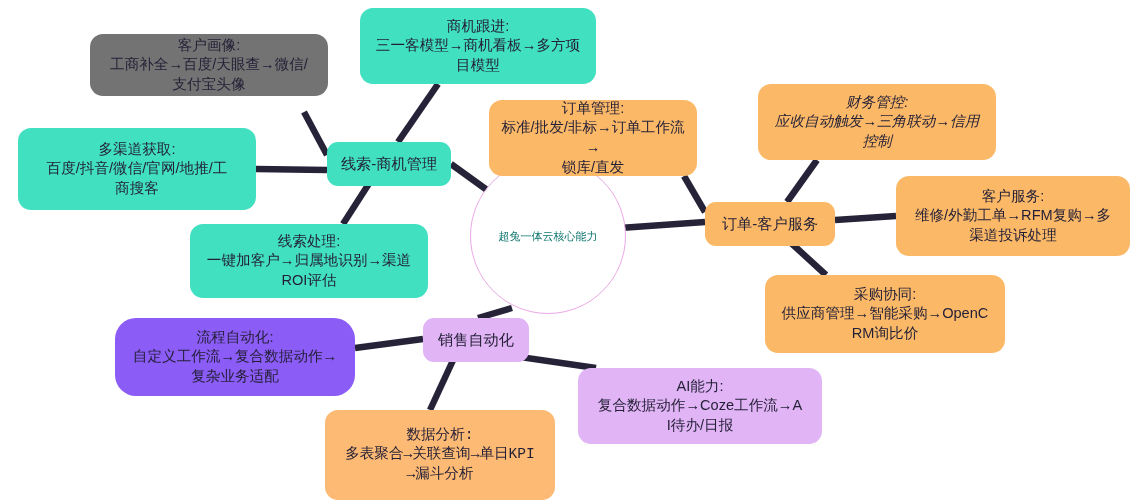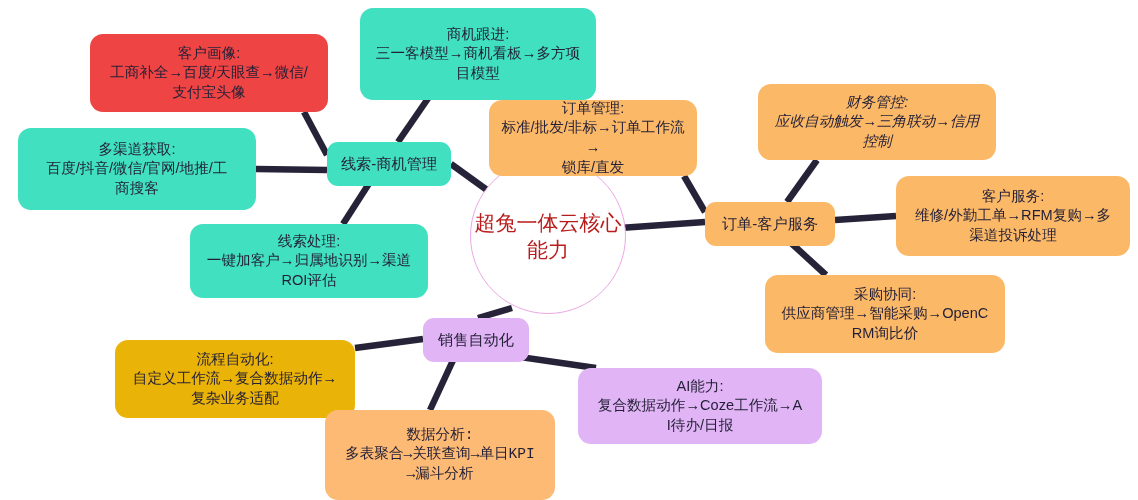--- a/index.html
+++ b/index.html
@@ -52,22 +52,22 @@
   .center-node {
     position: absolute;
     box-sizing: border-box;
     border-radius: 50%;
     background: #ffffff;
     border: 1.6px solid #eaa8e4;
     display: flex;
     align-items: center;
     justify-content: center;
     text-align: center;
-    color: #b91c1c;
-    font-size: 21px;
+    color: #0f766e;
+    font-size: 11px;
     line-height: 1.3;
   }
 </style>
 </head>
 <body>
 
 <div id="canvas">
   <svg id="edges" viewBox="0 0 1138 500">
       <line x1="487" y1="190" x2="451" y2="164" stroke="#262338" stroke-width="6.5" stroke-linecap="butt"></line>
       <line x1="620" y1="228" x2="705" y2="222" stroke="#262338" stroke-width="6.5" stroke-linecap="butt"></line>
@@ -80,24 +80,24 @@
       <line x1="787" y1="202" x2="817" y2="160" stroke="#262338" stroke-width="6.5" stroke-linecap="butt"></line>
       <line x1="835" y1="220" x2="896" y2="216" stroke="#262338" stroke-width="6.5" stroke-linecap="butt"></line>
       <line x1="790" y1="242" x2="826" y2="275" stroke="#262338" stroke-width="6.5" stroke-linecap="butt"></line>
       <line x1="423" y1="339" x2="355" y2="348" stroke="#262338" stroke-width="6.5" stroke-linecap="butt"></line>
       <line x1="455" y1="356" x2="430" y2="410" stroke="#262338" stroke-width="6.5" stroke-linecap="butt"></line>
       <line x1="500" y1="354" x2="596" y2="368" stroke="#262338" stroke-width="6.5" stroke-linecap="butt"></line>
     </svg>
   <div id="nodes">
       <div class="center-node" style="left: 470px; top: 158px; width: 156px; height: 156px; border-color: rgb(234, 168, 228); background: rgb(255, 255, 255);">超兔一体云核心能力</div>
       <div class="node branch" style="left: 327px; top: 142px; width: 124px; height: 40px; background: rgb(65, 224, 192);">线索-商机管理</div>
-      <div class="node leaf" style="left: 90px; top: 34px; width: 238px; height: 78px; background: #ef4444;">客户画像:
+      <div class="node leaf" style="left: 90px; top: 34px; width: 238px; height: 62px; background: #737373;">客户画像:
 工商补全→百度/天眼查→微信/
 支付宝头像</div>
-      <div class="node leaf" style="left: 360px; top: 8px; width: 236px; height: 92px; background: rgb(65, 224, 192);">商机跟进:
+      <div class="node leaf" style="left: 360px; top: 8px; width: 236px; height: 76px; background: rgb(65, 224, 192);">商机跟进:
 三一客模型→商机看板→多方项
 目模型</div>
       <div class="node leaf" style="left: 18px; top: 128px; width: 238px; height: 82px; background: rgb(65, 224, 192);">多渠道获取:
 百度/抖音/微信/官网/地推/工
 商搜客</div>
       <div class="node leaf" style="left: 190px; top: 224px; width: 238px; height: 74px; background: rgb(65, 224, 192);">线索处理:
 一键加客户→归属地识别→渠道
 ROI评估</div>
       <div class="node branch" style="left: 705px; top: 202px; width: 130px; height: 40px; background: rgb(251, 185, 104);">订单-客户服务</div>
       <div class="node leaf" style="left: 489px; top: 100px; width: 208px; height: 76px; background: rgb(251, 185, 104);">订单管理:
@@ -106,21 +106,21 @@
       <div class="node leaf" style="left: 758px; top: 84px; width: 238px; height: 76px; background: rgb(251, 185, 104); font-style: italic;">财务管控:
 应收自动触发→三角联动→信用
 控制</div>
       <div class="node leaf" style="left: 896px; top: 176px; width: 234px; height: 80px; background: rgb(251, 185, 104);">客户服务:
 维修/外勤工单→RFM复购→多
 渠道投诉处理</div>
       <div class="node leaf" style="left: 765px; top: 275px; width: 240px; height: 78px; background: rgb(251, 185, 104);">采购协同:
 供应商管理→智能采购→OpenC
 RM询比价</div>
       <div class="node branch" style="left: 423px; top: 318px; width: 106px; height: 38px; background: rgb(224, 180, 245);">销售自动化</div>
-      <div class="node leaf" style="left: 115px; top: 340px; width: 240px; height: 78px; background: #eab308;">流程自动化:
+      <div class="node leaf" style="left: 115px; top: 318px; width: 240px; height: 78px; background: #8b5cf6; border-radius: 21px;">流程自动化:
 自定义工作流→复合数据动作→
 复杂业务适配</div>
       <div class="node leaf" style="left: 325px; top: 410px; width: 230px; height: 90px; background: #fdba74; font-family: Liberation Mono, monospace;">数据分析:
 多表聚合→关联查询→单日KPI
 →漏斗分析</div>
       <div class="node leaf" style="left: 578px; top: 368px; width: 244px; height: 76px; background: rgb(224, 180, 245);">AI能力:
 复合数据动作→Coze工作流→A
 I待办/日报</div>
     </div>
 </div>

